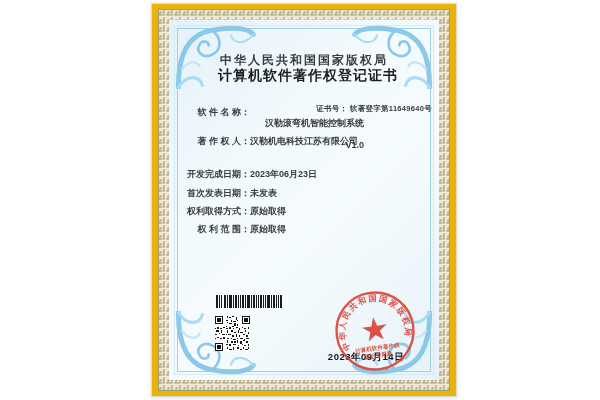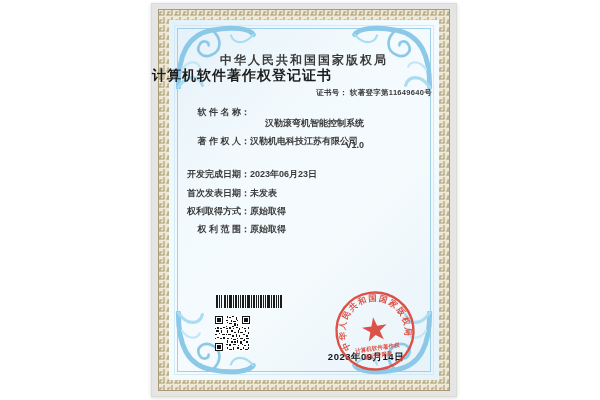--- a/index.html
+++ b/index.html
@@ -2,21 +2,21 @@
 <html><head>
 <meta charset="utf-8">
 <style>
   html,body{margin:0;padding:0;}
   body{
     width:600px;height:400px;background:#ffffff;overflow:hidden;position:relative;
     font-family:"Liberation Sans",sans-serif;
   }
   .paper{
     position:absolute;left:151px;top:3px;width:306px;height:394px;
-    background:#e5e5e5;border:1px solid #d9ddd4;box-sizing:border-box;
+    background:#eab308;border:1px solid #d9ddd4;box-sizing:border-box;
     box-shadow:0 1px 4px rgba(0,0,0,.14);
   }
   .meander{position:absolute;left:6px;top:5px;}
   .inner-zone{
     position:absolute;left:17px;top:16px;width:270px;height:360px;
     background:linear-gradient(135deg,#e4f1f9 0%,#f3fafd 35%,#f5fbfd 60%,#e6f2f9 100%);
   }
   .thin-frame{
     position:absolute;left:8px;top:8px;right:8px;bottom:8px;
     border:1px solid #9ed0ea;outline:1px solid #d3ebf7;outline-offset:2px;
@@ -24,26 +24,26 @@
   .fl{position:absolute;width:84px;height:66px;}
   .fl.tl{left:3px;top:3px;}
   .fl.tr{right:3px;top:3px;transform:scaleX(-1);}
   .fl.bl{left:3px;bottom:3px;transform:scaleY(-1);}
   .fl.br{right:3px;bottom:3px;transform:scale(-1,-1);}
   .authority{
     position:absolute;top:48px;left:0;right:0;text-align:center;
     font-size:12px;font-weight:bold;letter-spacing:2px;color:#3b3b3b;
   }
   .cert-title{
-    position:absolute;top:63px;left:0;right:0;text-align:left;
+    position:absolute;top:63px;left:8px;right:0;text-align:center;
     font-family:"Liberation Serif",serif;
     font-size:14px;font-weight:bold;letter-spacing:1px;color:#1d1d1d;
   }
   .cert-no{
-    position:absolute;top:84px;right:24px;
+    position:absolute;top:100px;right:24px;
     font-size:7.5px;font-weight:bold;color:#3a3a3a;letter-spacing:.3px;
   }
   .row{
     position:absolute;left:34px;display:flex;
     font-size:9px;font-weight:bold;color:#3a3a3a;line-height:11px;text-align:right;
   }
   .row .lbl{white-space:pre;width:64px;flex:none;}
   .row .val{white-space:pre;}
   .statement{
     position:absolute;left:17px;top:253px;width:274px;

